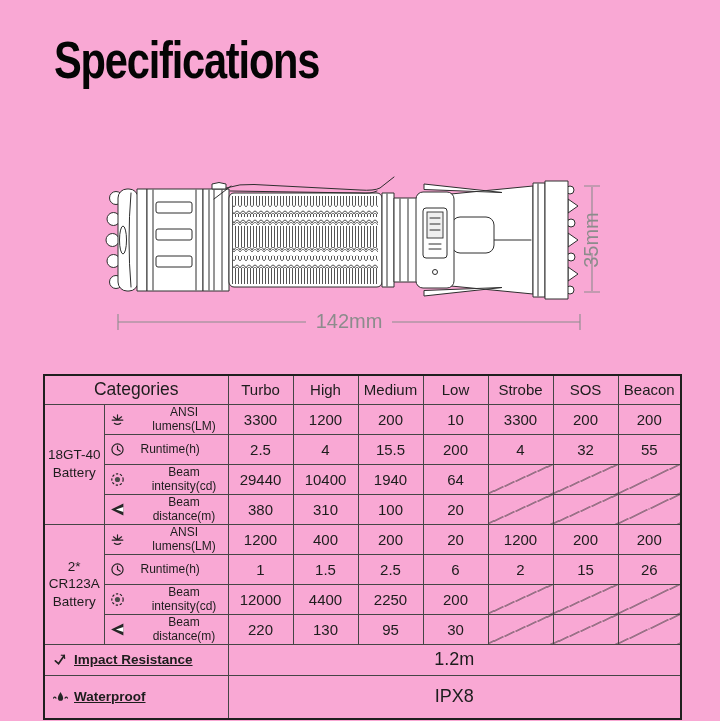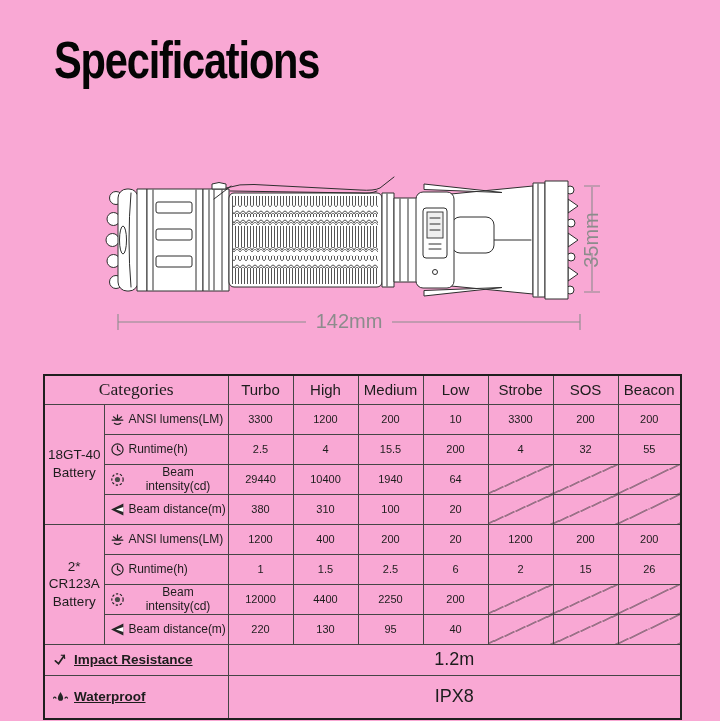--- a/index.html
+++ b/index.html
@@ -14,26 +14,26 @@
   #diagram .ln{stroke:#2e2e2e;stroke-width:1;fill:#fff;stroke-linejoin:round;}
   #diagram .lnf{stroke:#2e2e2e;stroke-width:1;fill:none;stroke-linecap:round;}
   #diagram .dim{stroke:#8c8c8c;stroke-width:1.1;fill:none;}
   #diagram text{fill:#8c8c8c;font-family:"Liberation Sans",sans-serif;font-size:20px;}
   
   #spec-table{position:absolute;left:43px;top:374px;width:637px;border-collapse:collapse;
               table-layout:fixed;border:2px solid #1f1f1f;}
   #spec-table td,#spec-table th{border:1px solid #454545;padding:0;text-align:center;
               vertical-align:middle;font-weight:400;color:#1d1d1d;overflow:hidden;}
   tr.thick > td, tr.thick > th{border-top:2px solid #1f1f1f;}
-  th.cat{font-size:17.5px;font-family:Liberation Serif, serif;}
+  th.cat{font-size:17.5px;}
   th.mode{font-size:15px;}
   th.battery{font-size:13.5px;line-height:1.3;padding:0 2px;}
   td.lab{text-align:left;}
-  td.lab .labwrap{display:flex;align-items:center;gap:4px;padding-left:5px;font-size:12px;}
-  td.val{font-size:11px;}
+  td.lab .labwrap{display:flex;align-items:center;gap:16px;padding-left:5px;font-size:12px;}
+  td.val{font-size:15px;}
   td.na{background:linear-gradient(to bottom right,transparent 49.2%,#3c3c3c 49.2%,#3c3c3c 50.8%,transparent 50.8%);}
   td.flab{text-align:left;}
   td.flab .labwrap{display:flex;align-items:center;gap:6px;padding-left:8px;font-size:13.5px;font-weight:700;text-decoration:underline;}
   td.fval{font-size:18px;}
   .icn{width:15px;height:15px;display:inline-flex;flex:0 0 auto;}
   .icn svg{width:100%;height:100%;}
 </style>
 </head>
 <body>
 
@@ -323,21 +323,21 @@
                   <polygon points="12.5,1.5 1,7 12.5,12.5" fill="#262626"></polygon>
                   <polygon points="12.5,4.6 5.5,7 12.5,9.4" fill="#fff"></polygon>
                 </svg>
           </span>
           <span>Beam distance(m)</span>
         </div>
       </td>
       <td class="val">220</td>
       <td class="val">130</td>
       <td class="val">95</td>
-      <td class="val">40</td>
+      <td class="val">30</td>
       <td class="val na"></td>
       <td class="val na"></td>
       <td class="val na"></td>
     </tr>
 
     <tr style="height:31px" class="thick">
       <td class="flab" colspan="2">
         <div class="labwrap">
           <span class="icn">
             <svg viewBox="0 0 14 14">

